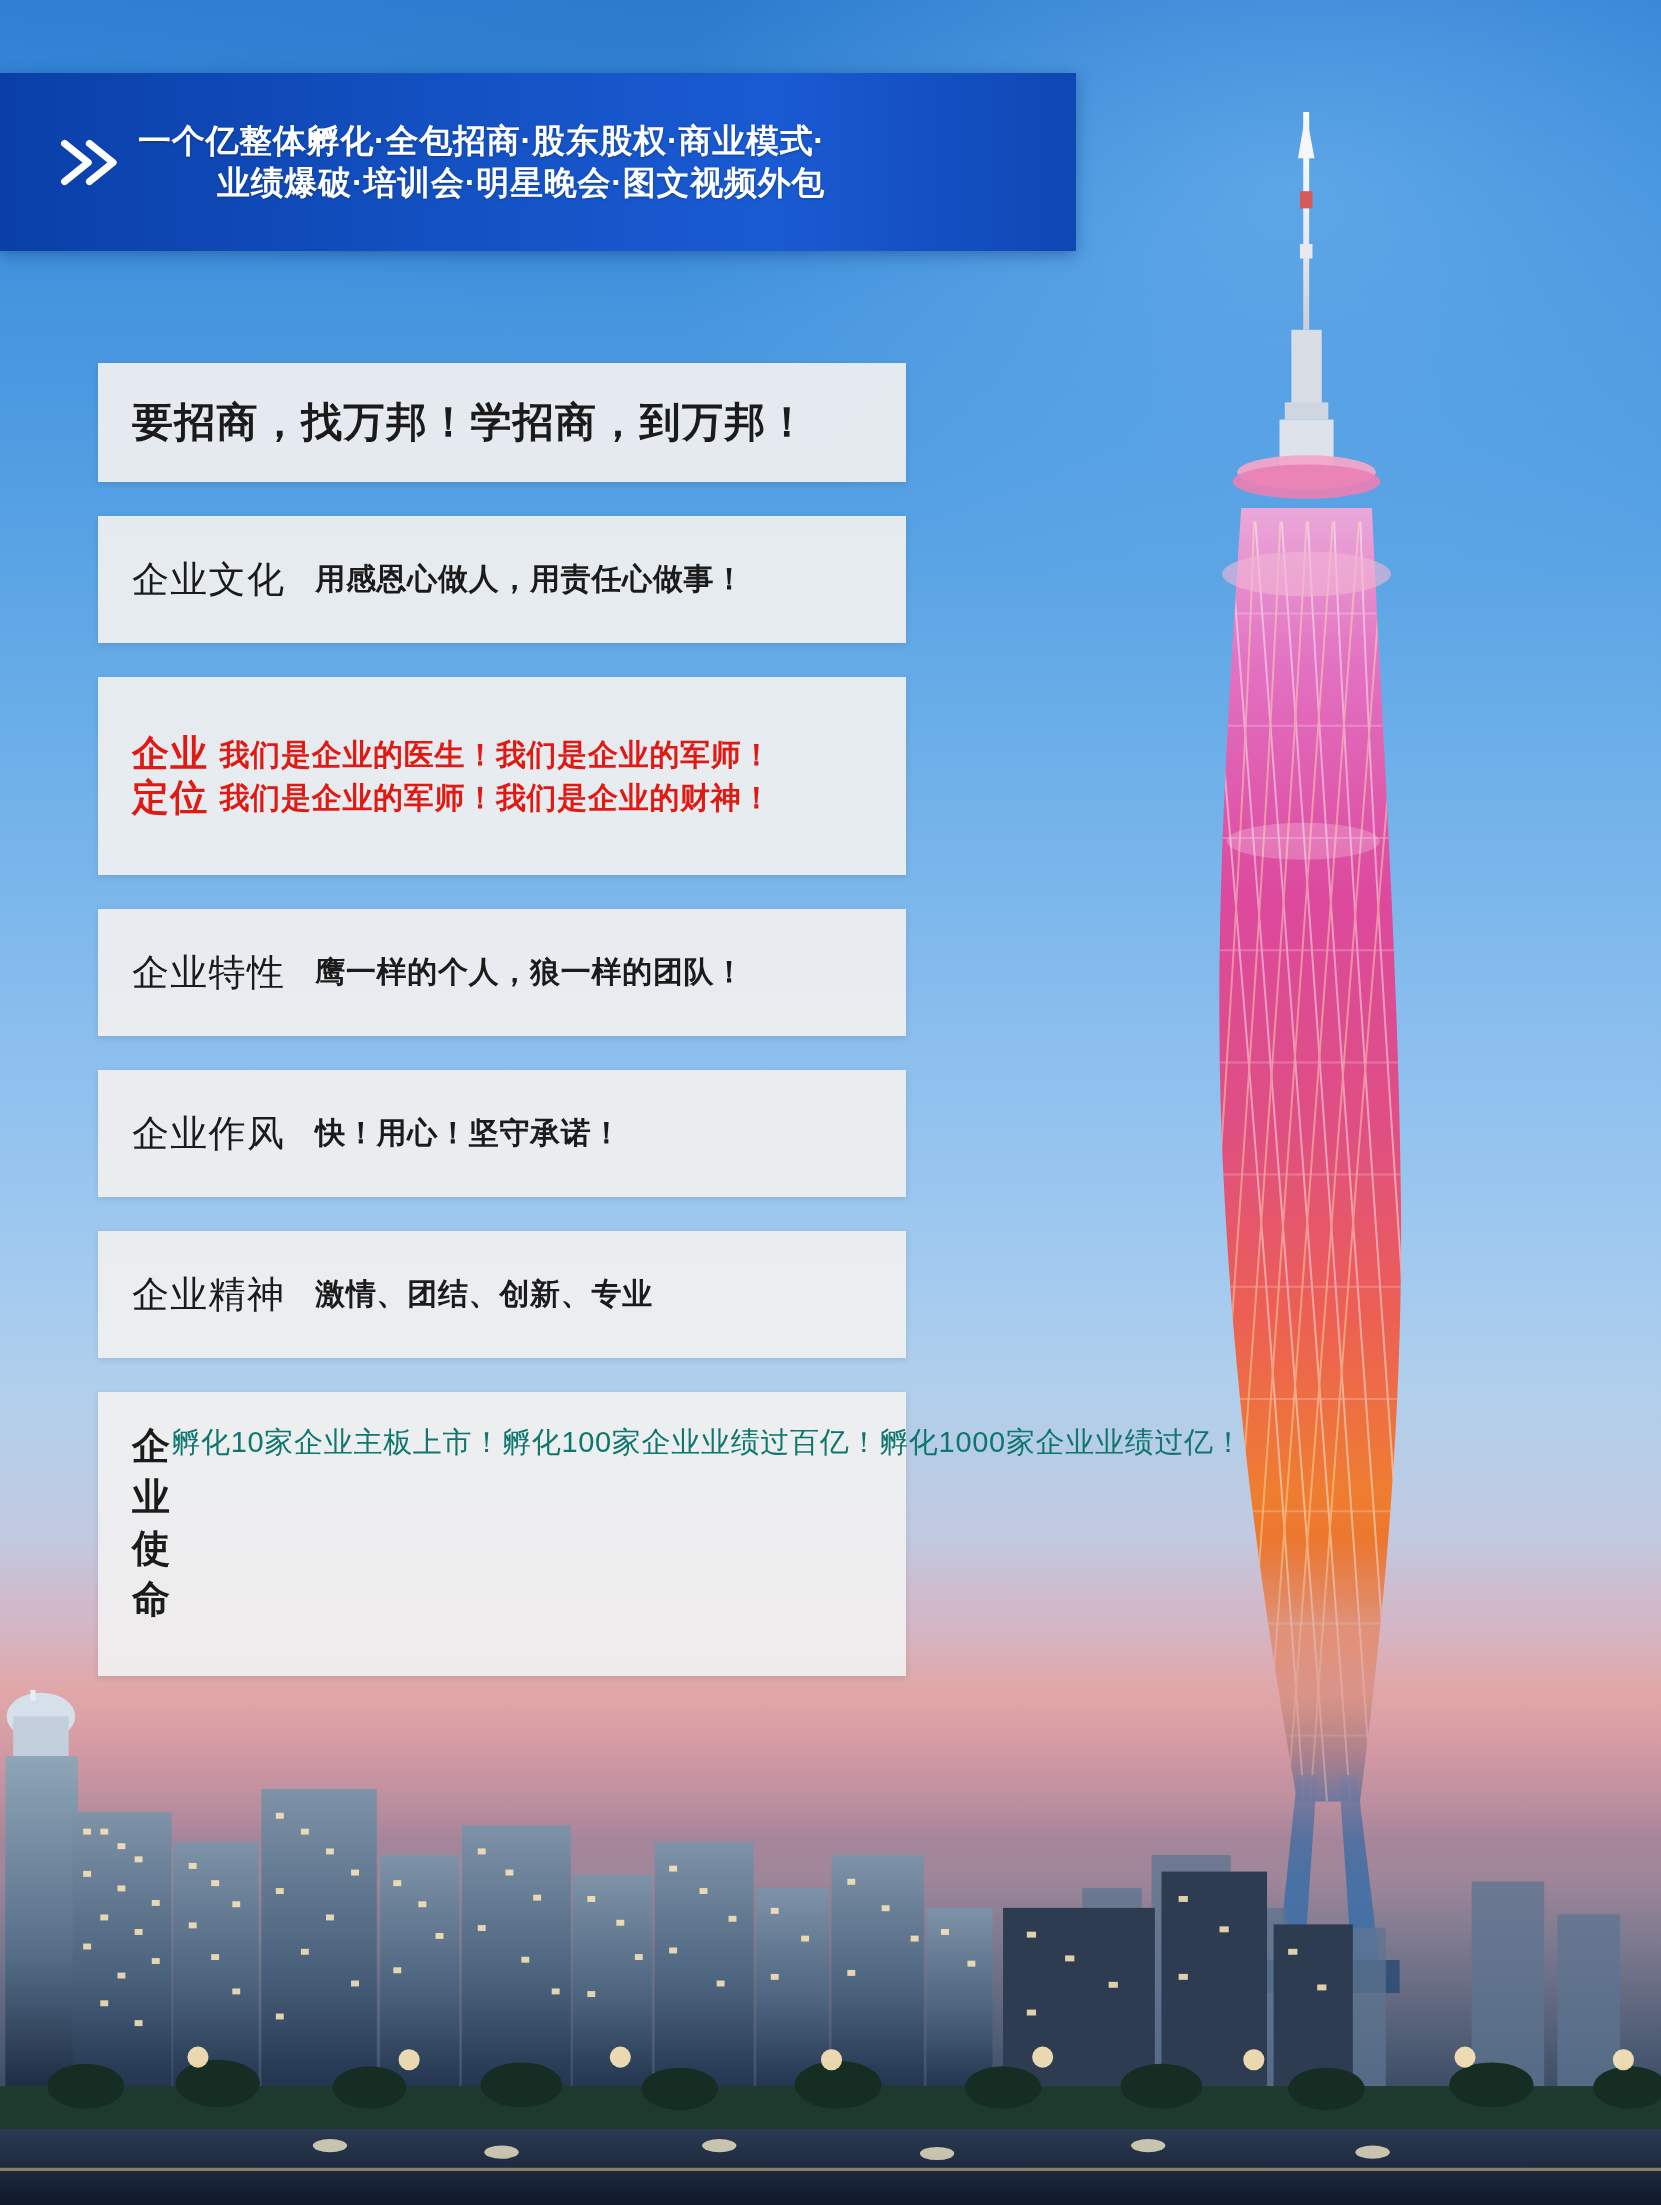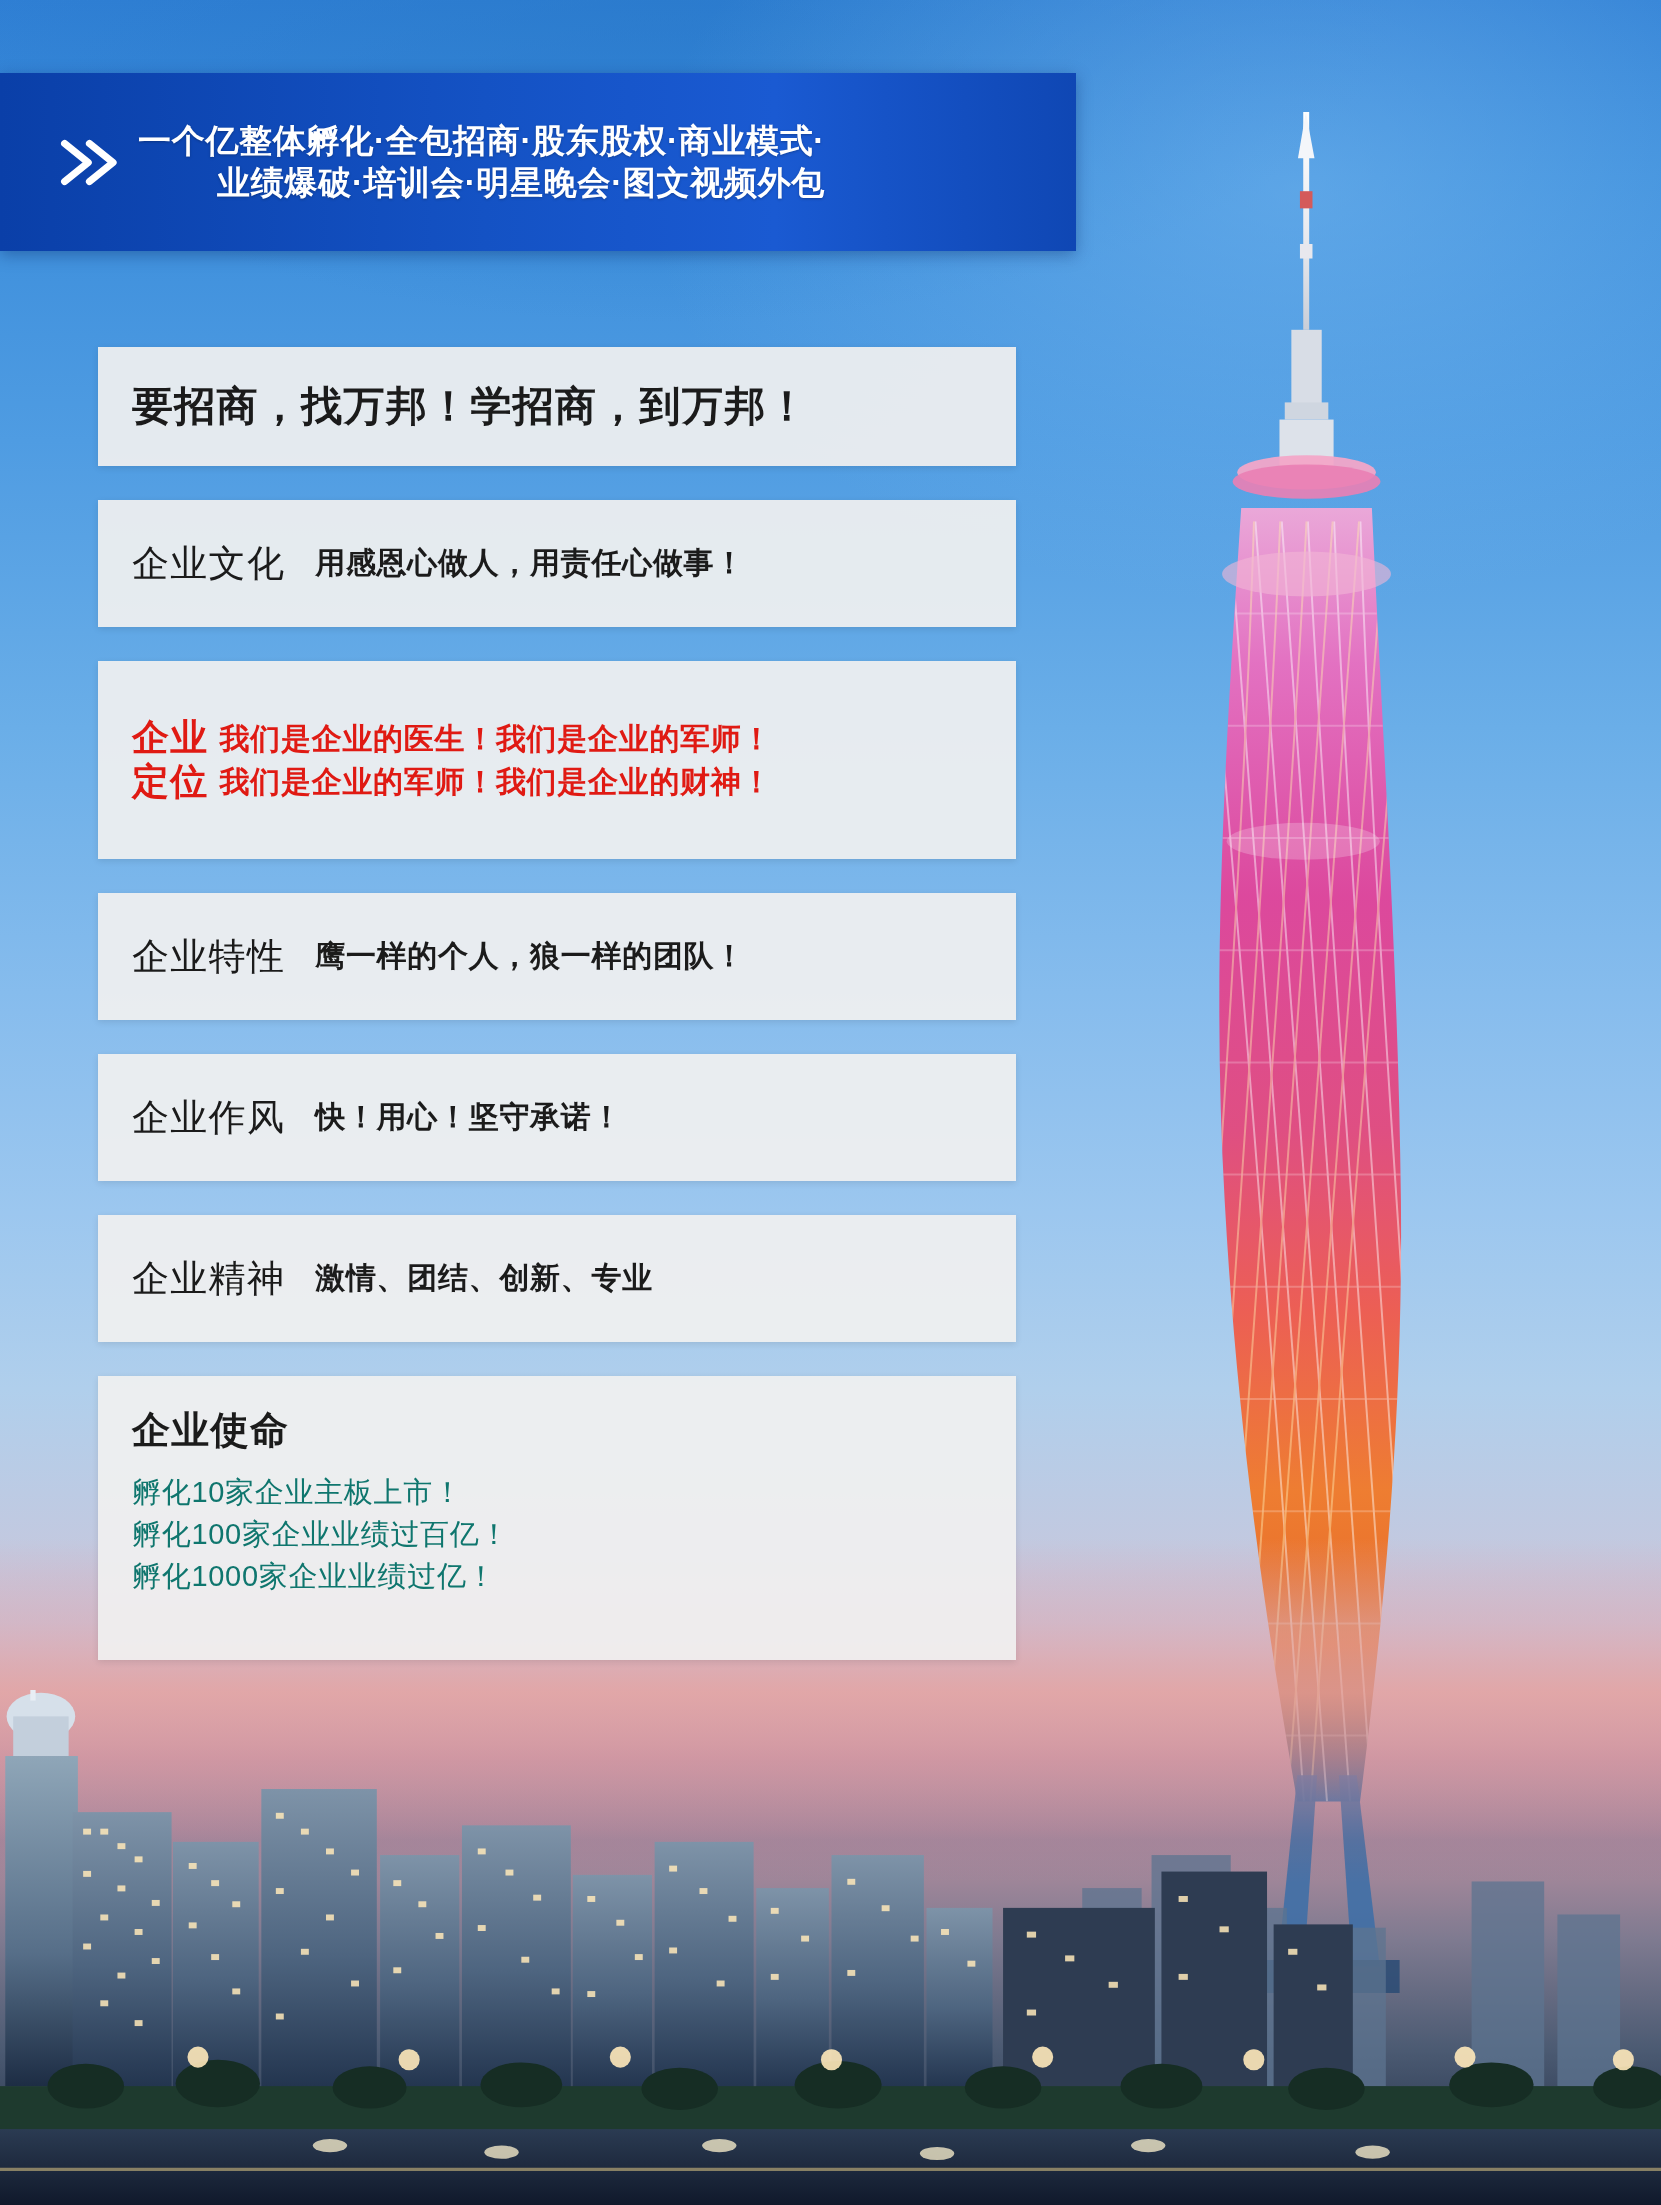--- a/index.html
+++ b/index.html
@@ -114,22 +114,22 @@
     padding-left: 12px;
     text-shadow: 0 1.3px 2.6px rgba(0,0,0,0.25);
     text-align: right;
   }
   .ribbon .ribbon-text div { white-space: nowrap; }
 
   
   .cards {
     position: absolute;
     left: 98px;
-    top: 347px;
-    width: 918px;
+    top: 363px;
+    width: 808px;
   }
   .card {
     background: rgba(240, 240, 240, 0.93);
     margin-bottom: 34px;
     box-sizing: border-box;
     padding: 0 34px;
     display: flex;
     align-items: center;
     box-shadow: 0 2px 6.6px rgba(0,0,0,0.10);
   }
@@ -180,21 +180,20 @@
     line-height: 1.45;
     letter-spacing: 0.7px;
     white-space: nowrap;
   }
 
   
   .card-mission {
     height: 284px;
     align-items: flex-start;
     padding-top: 29px;
-    flex-direction: column;
     justify-content: flex-start;
   }
   .card-mission .mission-title {
     font-size: 38px;
     font-weight: bold;
     color: #1b1b1b;
     letter-spacing: 1.3px;
     margin-bottom: 14.5px;
   }
   .card-mission .mission-line {

